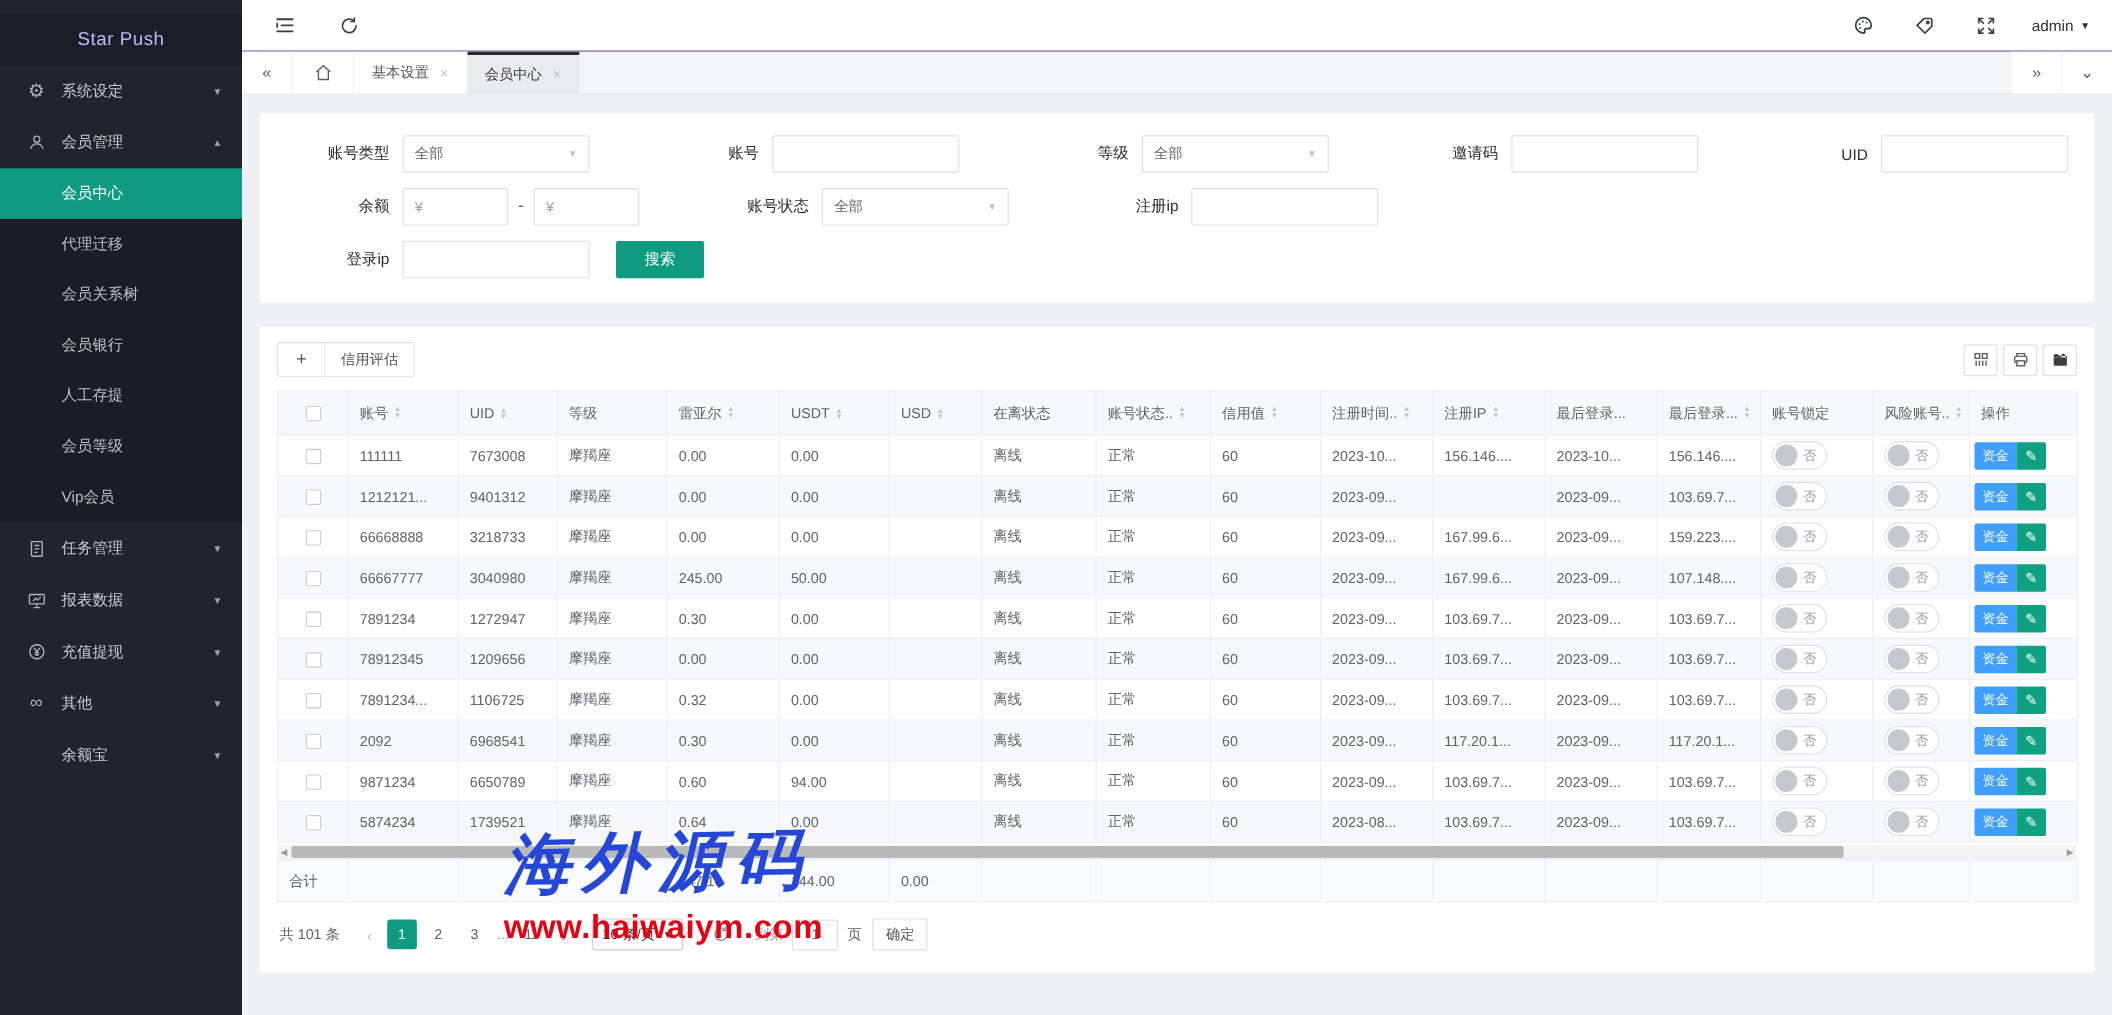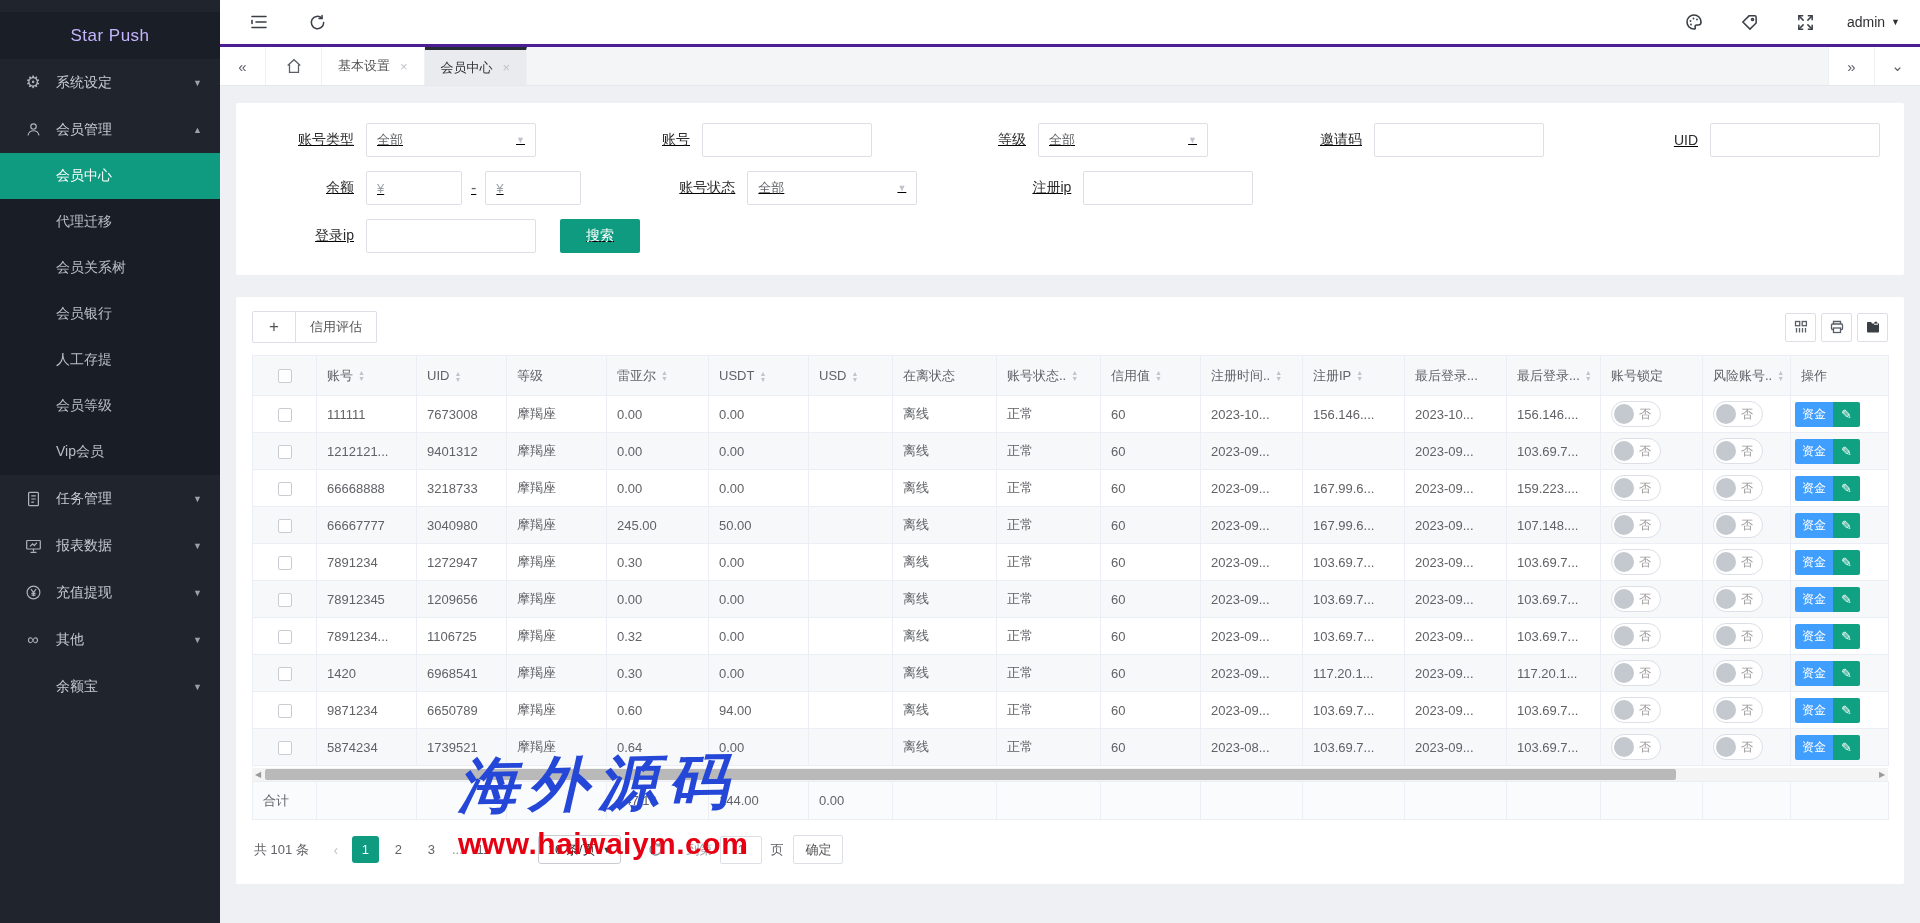--- a/index.html
+++ b/index.html
@@ -15,21 +15,21 @@
   .menu-item .mi-arrow { font-size:9px; color:#9ba0aa; }
   .submenu { background:#191d25; }
   .submenu .sub-item { height:46px; display:flex; align-items:center; padding-left:56px; font-size:14px; color:#b9bec7; cursor:pointer; }
   .submenu .sub-item.active { background:#0e9b7f; color:#fff; }
   .menu-item.indent { padding-left:56px; }
   .menu-item.indent .mi-label { flex:1; }
   svg.line-ic { stroke:#aeb3bd; fill:none; stroke-width:1.4; }
 
   
   .main { flex:1; display:flex; flex-direction:column; min-width:0; }
-  .navbar { height:47px; background:#fff; display:flex; align-items:center; padding:0 20px 0 28px; border-bottom:3px solid #4c1d95; }
+  .navbar { height:47px; background:#fff; display:flex; align-items:center; padding:0 20px 0 28px; border-bottom:1px solid #4c1d95; }
   .nav-ic { width:22px; height:22px; margin-right:36px; display:inline-flex; align-items:center; justify-content:center; cursor:pointer; }
   .navbar .spacer { flex:1; }
   .nav-ric { width:22px; height:22px; margin-left:34px; display:inline-flex; align-items:center; justify-content:center; cursor:pointer; }
   .admin { margin-left:30px; font-size:14px; color:#303133; display:inline-flex; align-items:center; cursor:pointer; }
   .admin .caret { font-size:9px; margin-left:6px; color:#303133; }
   svg.dk { stroke:#3a3f46; fill:none; stroke-width:1.6; }
 
   .tabbar { height:39px; background:#f4f5f7; display:flex; align-items:stretch; border-bottom:1px solid #e6e8eb; }
   .tb-cell { background:#fff; border-right:1px solid #eef0f2; display:flex; align-items:center; justify-content:center; cursor:pointer; color:#5a5e66; }
   .tb-collapse { width:46px; font-size:15px; }
@@ -38,21 +38,21 @@
   .tab .x { margin-left:10px; color:#bfc3c9; font-size:13px; }
   .tab.active { background:#e9ebee; border-top:3px solid #262c33; color:#333; }
   .tabbar .flex { flex:1; }
   .tb-right { width:46px; background:#fff; border-left:1px solid #eef0f2; display:flex; align-items:center; justify-content:center; color:#5a5e66; cursor:pointer; font-size:15px; }
 
   .content { flex:1; padding:17px 16px; position:relative; overflow:hidden; }
   .card { background:#fff; border-radius:2px; }
 
   
   .search-card { padding:20px 18px 22px; margin-bottom:22px; }
-  .f-row { display:flex; align-items:flex-start; margin-bottom:14px;text-decoration:underline; }
+  .f-row { display:flex; align-items:flex-start; margin-bottom:14px; }
   .f-row:last-child { margin-bottom:0; }
   .f-group { display:flex; align-items:center; margin-right:54px; }
   .f-label { width:100px; text-align:right; margin-right:12px; font-size:14px; color:#2b2b2b; flex:none; }
   .f-input, .f-select { width:170px; height:34px; border:1px solid #dcdfe6; border-radius:2px; background:#fff; font-size:13px; color:#606266; padding:0 10px; outline:none; }
   .f-select { display:flex; align-items:center; cursor:pointer; }
   .f-select .sel-val { flex:1; }
   .f-select .sel-arrow { color:#c0c4cc; font-size:9px; }
   .f-mini { width:96px; height:34px; border:1px solid #dcdfe6; border-radius:2px; display:flex; align-items:center; padding:0 10px; font-size:13px; color:#9aa0a6; background:#fff; }
   .f-sep { margin:0 9px; color:#606266; }
   .btn-search { height:34px; padding:0 26px; background:#0e9b7f; color:#fff; border:none; border-radius:2px; font-size:14px; margin-left:24px; cursor:pointer; }
@@ -609,21 +609,21 @@
                     <span class="knob"></span>
                     <span class="sw-t">否</span>
                   </span></td>
                 <td style="padding:0 4px"><span class="act-wrap">
                     <button class="btn-fund">资金</button>
                     <button class="btn-edit">✎</button>
                   </span></td>
               </tr>
               <tr class="even">
                 <td style="text-align:center"><span class="cb"></span></td>
-                <td>1420</td>
+                <td>2092</td>
                 <td>6968541</td>
                 <td>摩羯座</td>
                 <td>0.30</td>
                 <td>0.00</td>
                 <td></td>
                 <td>离线</td>
                 <td>正常</td>
                 <td>60</td>
                 <td>2023-09...</td>
                 <td>117.20.1...</td>

